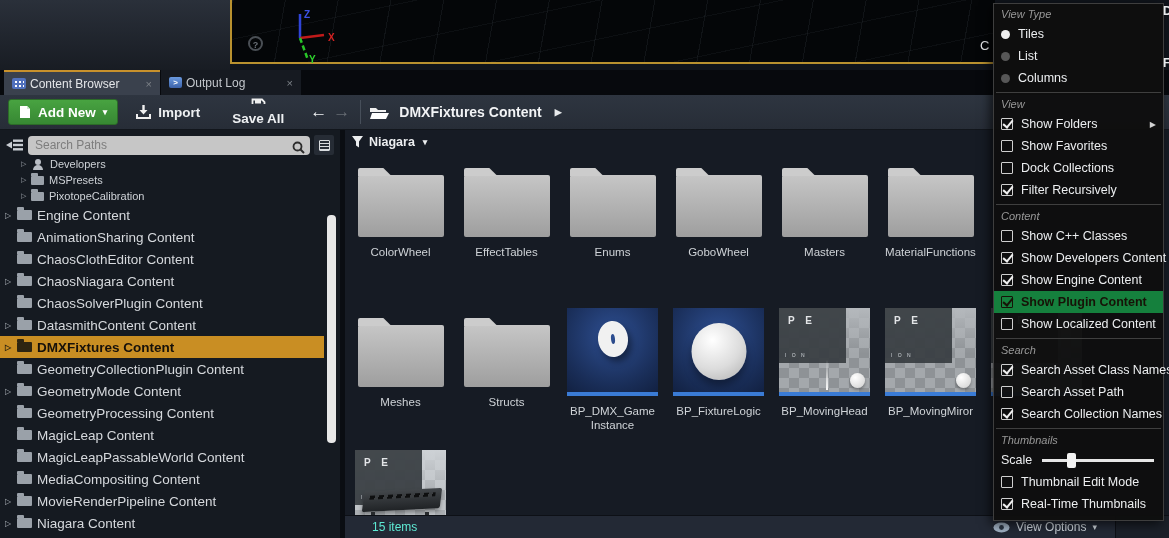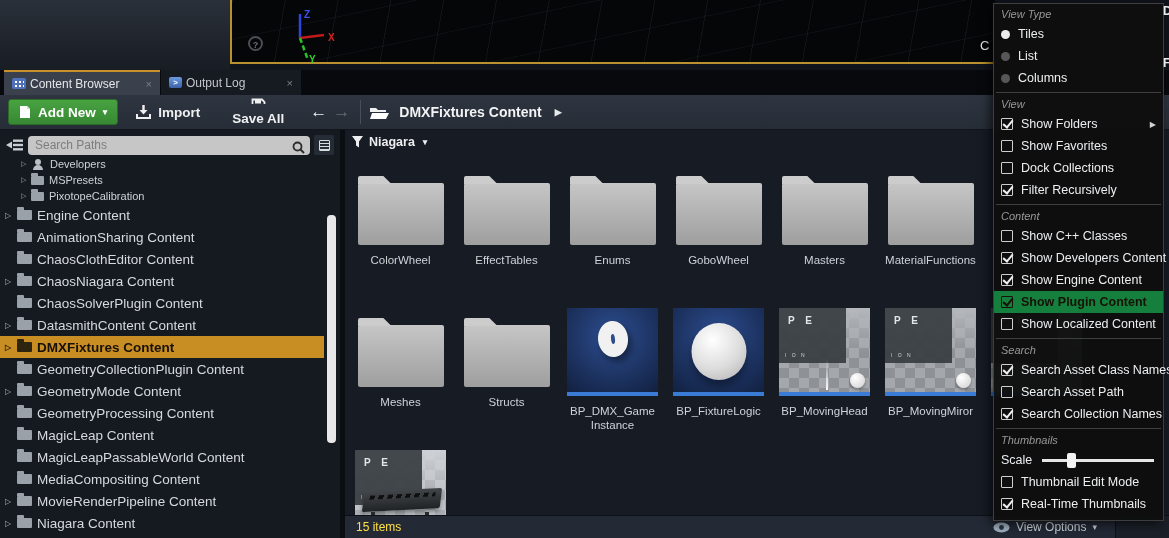--- a/index.html
+++ b/index.html
@@ -84,21 +84,21 @@
   .trow.sel .fi { background:#2e2511; } .trow.sel .texp { color:#2e2511; }
   .tree-scroll { position:absolute; left:327px; top:85px; width:9px; height:228px; background:#e8e8e8; border-radius:4px; }
 
   
   .assets-area { position:absolute; left:345px; top:130px; right:0; bottom:23px; background:#161b24; overflow:hidden; }
   .filter-row { position:absolute; left:7px; top:5px; display:flex; align-items:center; }
   .filters-btn { display:flex; align-items:center; gap:6px; color:#eceef0; font-size:12.5px; font-weight:bold; }
   .filters-caret { font-size:9px; color:#eceef0; margin-left:2px; }
   #assets-search { width:566px; margin-left:14px; }
   .grid-row { position:absolute; left:10px; display:flex; gap:15px; }
-  .row1 { top:36px; } .row2 { top:178px; } .row3 { top:320px; }
+  .row1 { top:28px; } .row2 { top:178px; } .row3 { top:320px; }
   .cell { width:91px; }
   .alabel { margin-top:8px; text-align:center; font-size:11.5px; line-height:1.25; color:#cfd3d7; word-wrap:break-word; }
   .folder-shape { width:86px; height:62px; margin:17px auto 0; position:relative; border-radius:2px;
     background:linear-gradient(#c6c6c6,#9e9e9e); }
   .folder-shape::before { content:""; position:absolute; top:-7px; left:0; width:34px; height:8px;
     background:#cccccc; border-radius:2px 2px 0 0; clip-path:polygon(0 100%, 0 0, 76% 0, 100% 100%); }
   .thumb { position:relative; width:91px; height:88px; overflow:hidden; }
   .bp-blue { background:radial-gradient(circle at 50% 32%, #2e4f92, #192d57 68%, #111f3e); }
   .ring { position:absolute; top:13px; left:50%; transform:translateX(-50%) rotate(-6deg);
     width:30px; height:36px; border-radius:50%; border:13px solid #f1f1f1;
@@ -126,21 +126,21 @@
     background:linear-gradient(#42464a,#202326); transform:rotate(-3deg) skewX(-10deg);
     box-shadow:0 3px 4px rgba(0,0,0,.35); }
   .ledbar::after { content:""; position:absolute; left:6px; right:6px; top:4px; height:4px;
     background:repeating-linear-gradient(90deg, #0e0f10 0 5px, #3a3d40 5px 9px); }
   .leg { position:absolute; top:62px; width:4px; height:14px; background:#26292c; }
   .leg1 { left:16px; } .leg2 { left:70px; }
 
   
   .statusbar { position:absolute; left:345px; right:0; bottom:0; height:23px; background:#232935;
     border-top:1px solid #0d1016; display:flex; align-items:center; z-index:40; }
-  .status-count { margin-left:11px; font-size:12px; color:#fde047; }
+  .status-count { margin-left:27px; font-size:12px; color:#5eead4; }
   .status-right-seg { position:absolute; right:0; top:0; bottom:0; width:54px; background:#1b2029; border-left:1px solid #0d1016; }
   .view-options { position:absolute; right:72px; display:flex; align-items:center; gap:6px;
     color:#ccd3da; font-size:12px; }
   .vo-caret { font-size:9px; color:#ccd3da; }
 
   
   .menu { position:absolute; left:993px; top:3px; width:171px; background:rgba(14,14,14,.97);
     border:1px solid #3e3e3e; box-shadow:-3px 3px 10px rgba(0,0,0,.65); z-index:60;
     display:flex; flex-direction:column; padding:2px 0 5px; }
   .mhead { height:17px; line-height:17px; padding-left:7px; font-size:11px; color:#989898;font-style:italic; }

